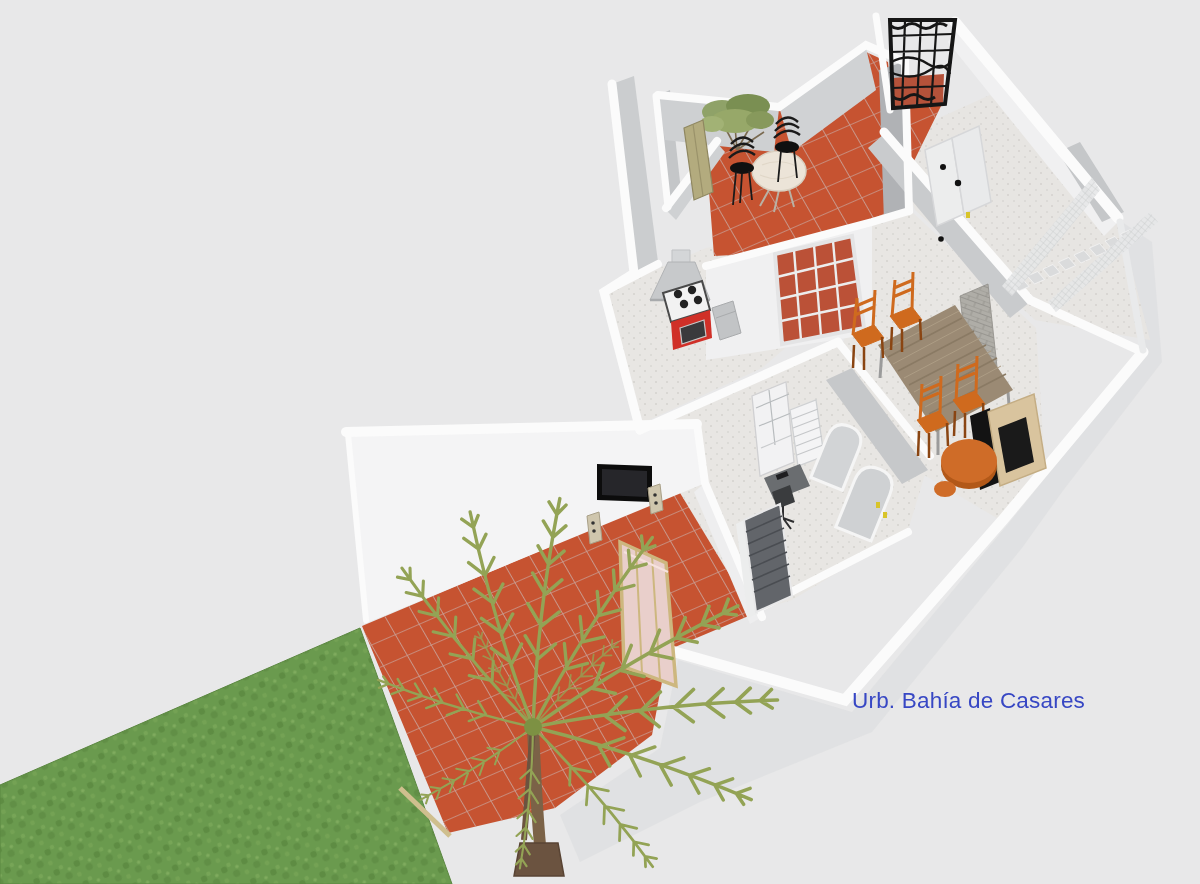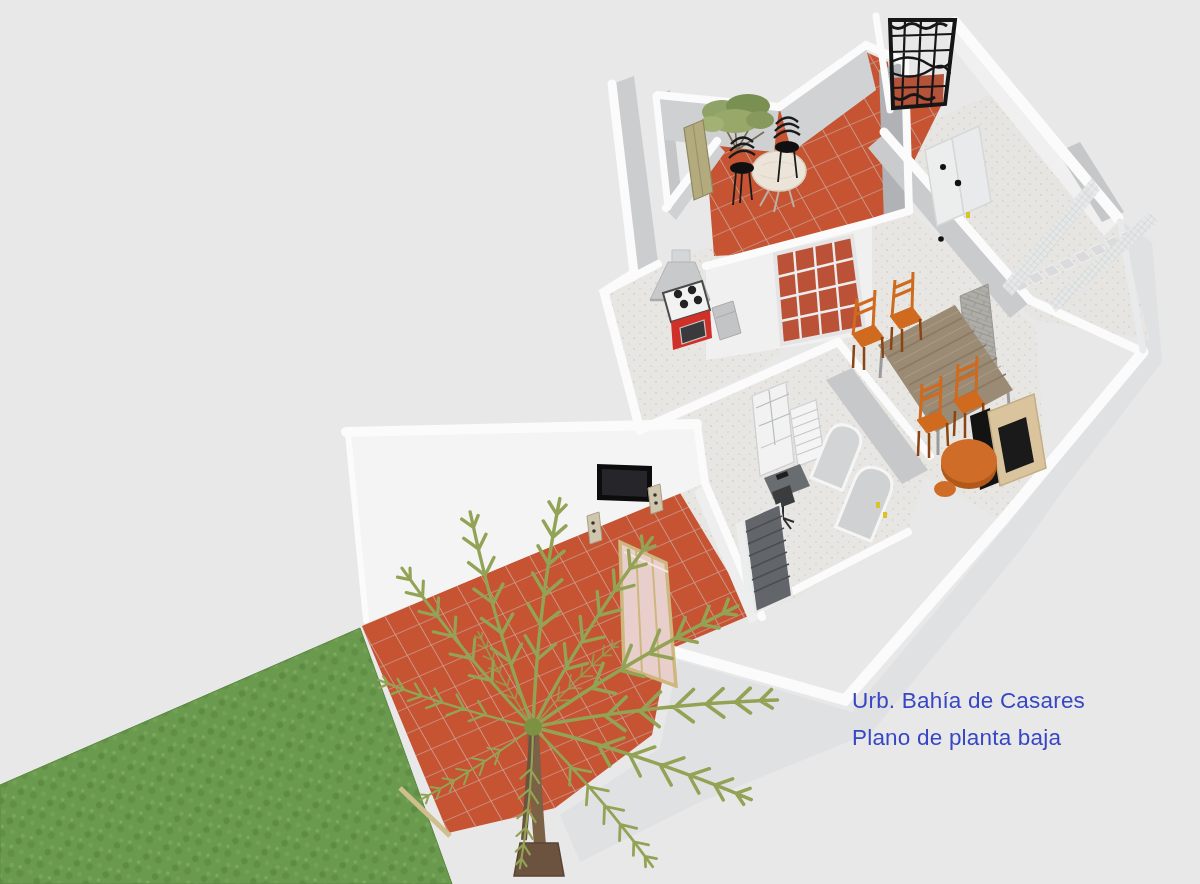--- a/index.html
+++ b/index.html
@@ -317,15 +317,14 @@
       <use href="#frond" transform="translate(533,727) rotate(-120) scale(0.55)" opacity="0.8"></use>
       <use href="#frond" transform="translate(533,727) rotate(-45) scale(0.6)" opacity="0.8"></use>
       <circle cx="533" cy="727" r="9" fill="#7d9143"></circle>
     </g>
   </g>
 
 </svg>
 
 <div id="caption">
   <div>Urb. Bahía de Casares</div>
-  <div>Plano de planta baja</div>
 </div>
 </div>
 
 </body></html>

